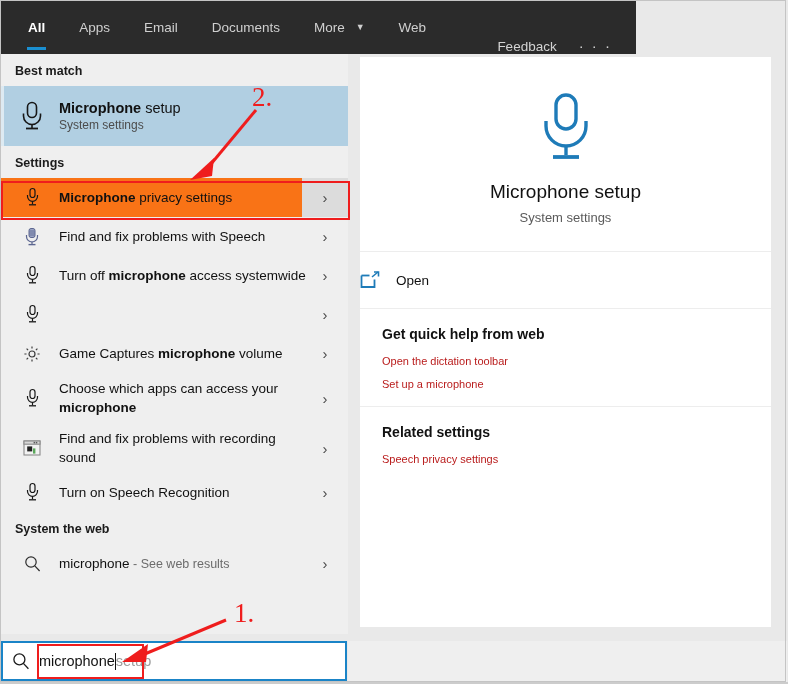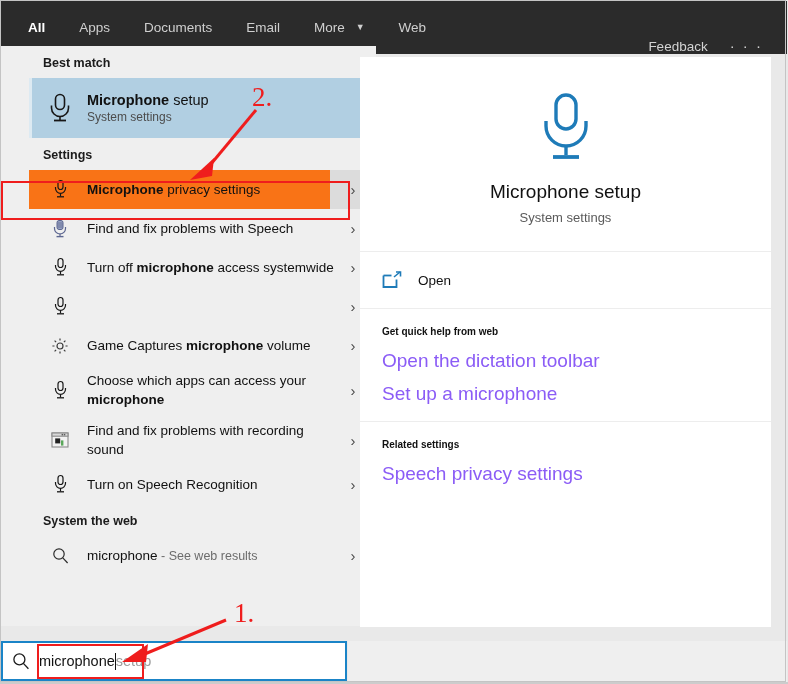--- a/index.html
+++ b/index.html
@@ -26,21 +26,21 @@
     width: 786px; height: 682px;
     border: 1px solid #c4c4c4;
     box-sizing: border-box;
     pointer-events: none;
   }
 
   
   .header {
     position: absolute;
     left: 1px; top: 1px;
-    width: 786px; height: 53px;
+    width: 635px; height: 53px;
     background: #2b2b2b;
     display: flex;
     align-items: center;
   }
   .tabs {
     display: flex;
     align-items: center;
     margin-left: 10px;
     height: 53px;
   }
@@ -90,26 +90,25 @@
     color: #d3d3d3;
     font-size: 15px;
     letter-spacing: 2px;
     padding: 0 14px 0 10px;
     cursor: default;
   }
 
   
   .left-pane {
     position: absolute;
-    left: 1px; top: 46px;
+    left: 1px; top: 54px;
     width: 347px;
     height: 580px;
     background: #efefef;
     overflow: hidden;
-    padding-left: 28px;
   }
   .section-label {
     font-size: 12.5px;
     font-weight: bold;
     color: #1b1b1b;
     padding: 10px 0 8px 14px;
   }
 
   
   .bestmatch-row {
@@ -208,38 +207,37 @@
   .hero-sub {
     font-size: 13px;
     color: #5a5a5a;
     margin-top: 7px;
   }
   .divider { height: 1px; background: #ededed; }
   .open-row {
     display: flex;
     align-items: center;
     height: 56px;
-    padding-left: 22px;
     cursor: default;
   }
   .open-row .olabel {
     font-size: 13.5px;
     color: #111;
     margin-left: 16px;
   }
   .panel-block { padding: 17px 0 16px 22px; }
   .panel-head {
-    font-size: 10px;
+    font-size: 14px;
     font-weight: bold;
     color: #111;
     margin-bottom: 13px;
   }
   .panel-link {
-    font-size: 19px;
-    color: #8b5cf6;
+    font-size: 11px;
+    color: #b91c1c;
     margin-bottom: 11px;
     cursor: default;
   }
   .panel-link:last-child { margin-bottom: 0; }
 
   
   .searchbar {
     position: absolute;
     left: 1px; top: 641px;
     width: 346px; height: 40px;
@@ -313,24 +311,24 @@
 
   <div class="header">
     <div class="tabs">
       <div class="tab active">
         <span>All</span>
       </div>
       <div class="tab">
         <span>Apps</span>
       </div>
       <div class="tab">
+        <span>Email</span>
+      </div>
+      <div class="tab">
         <span>Documents</span>
-      </div>
-      <div class="tab">
-        <span>Email</span>
       </div>
       <div class="tab">
         <span>More</span>
         <span class="caret">▼</span>
       </div>
       <div class="tab">
         <span>Web</span>
       </div>
     </div>
     <div class="header-right">

